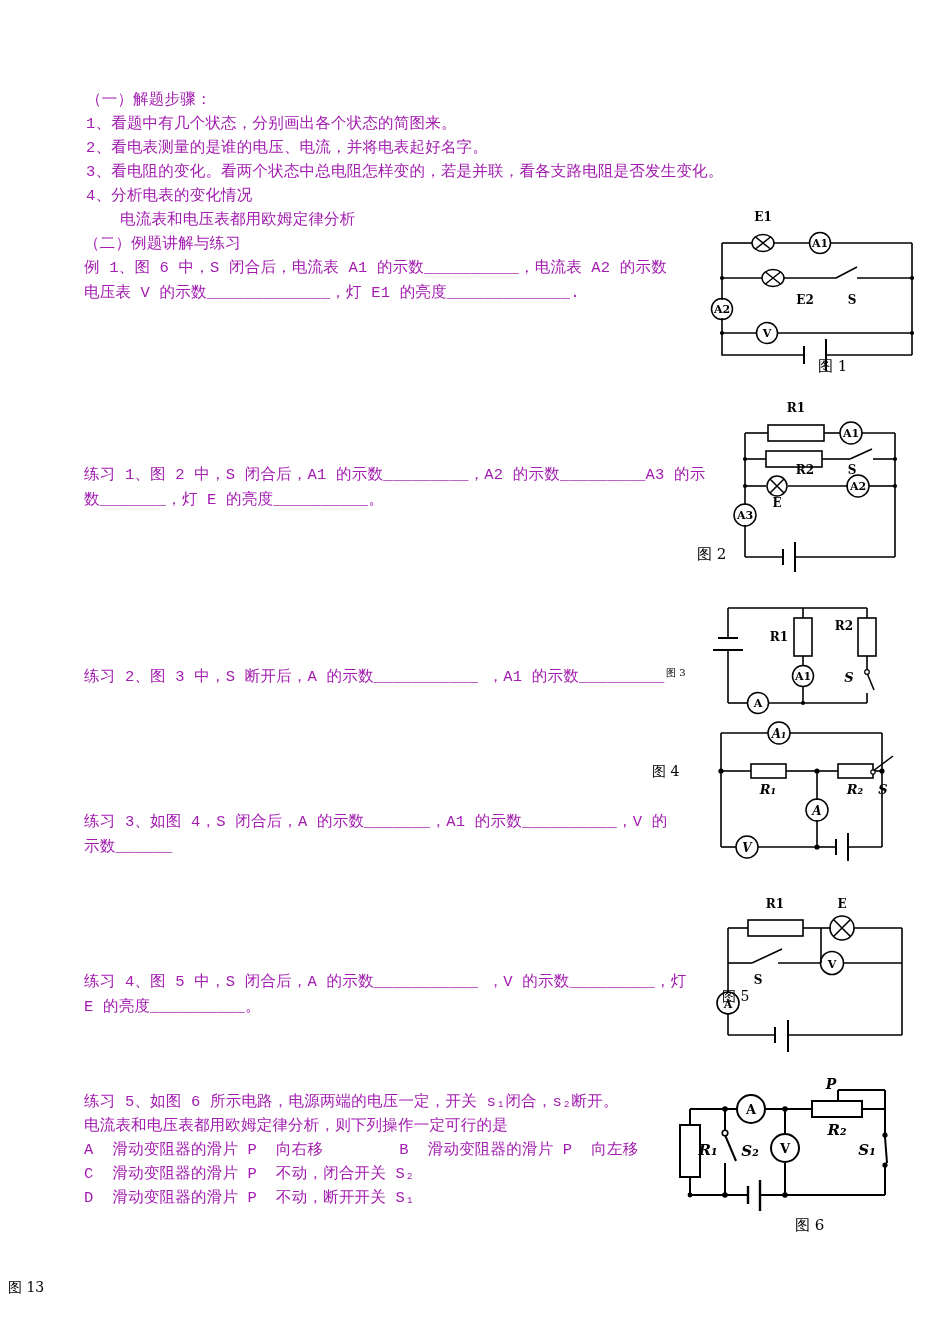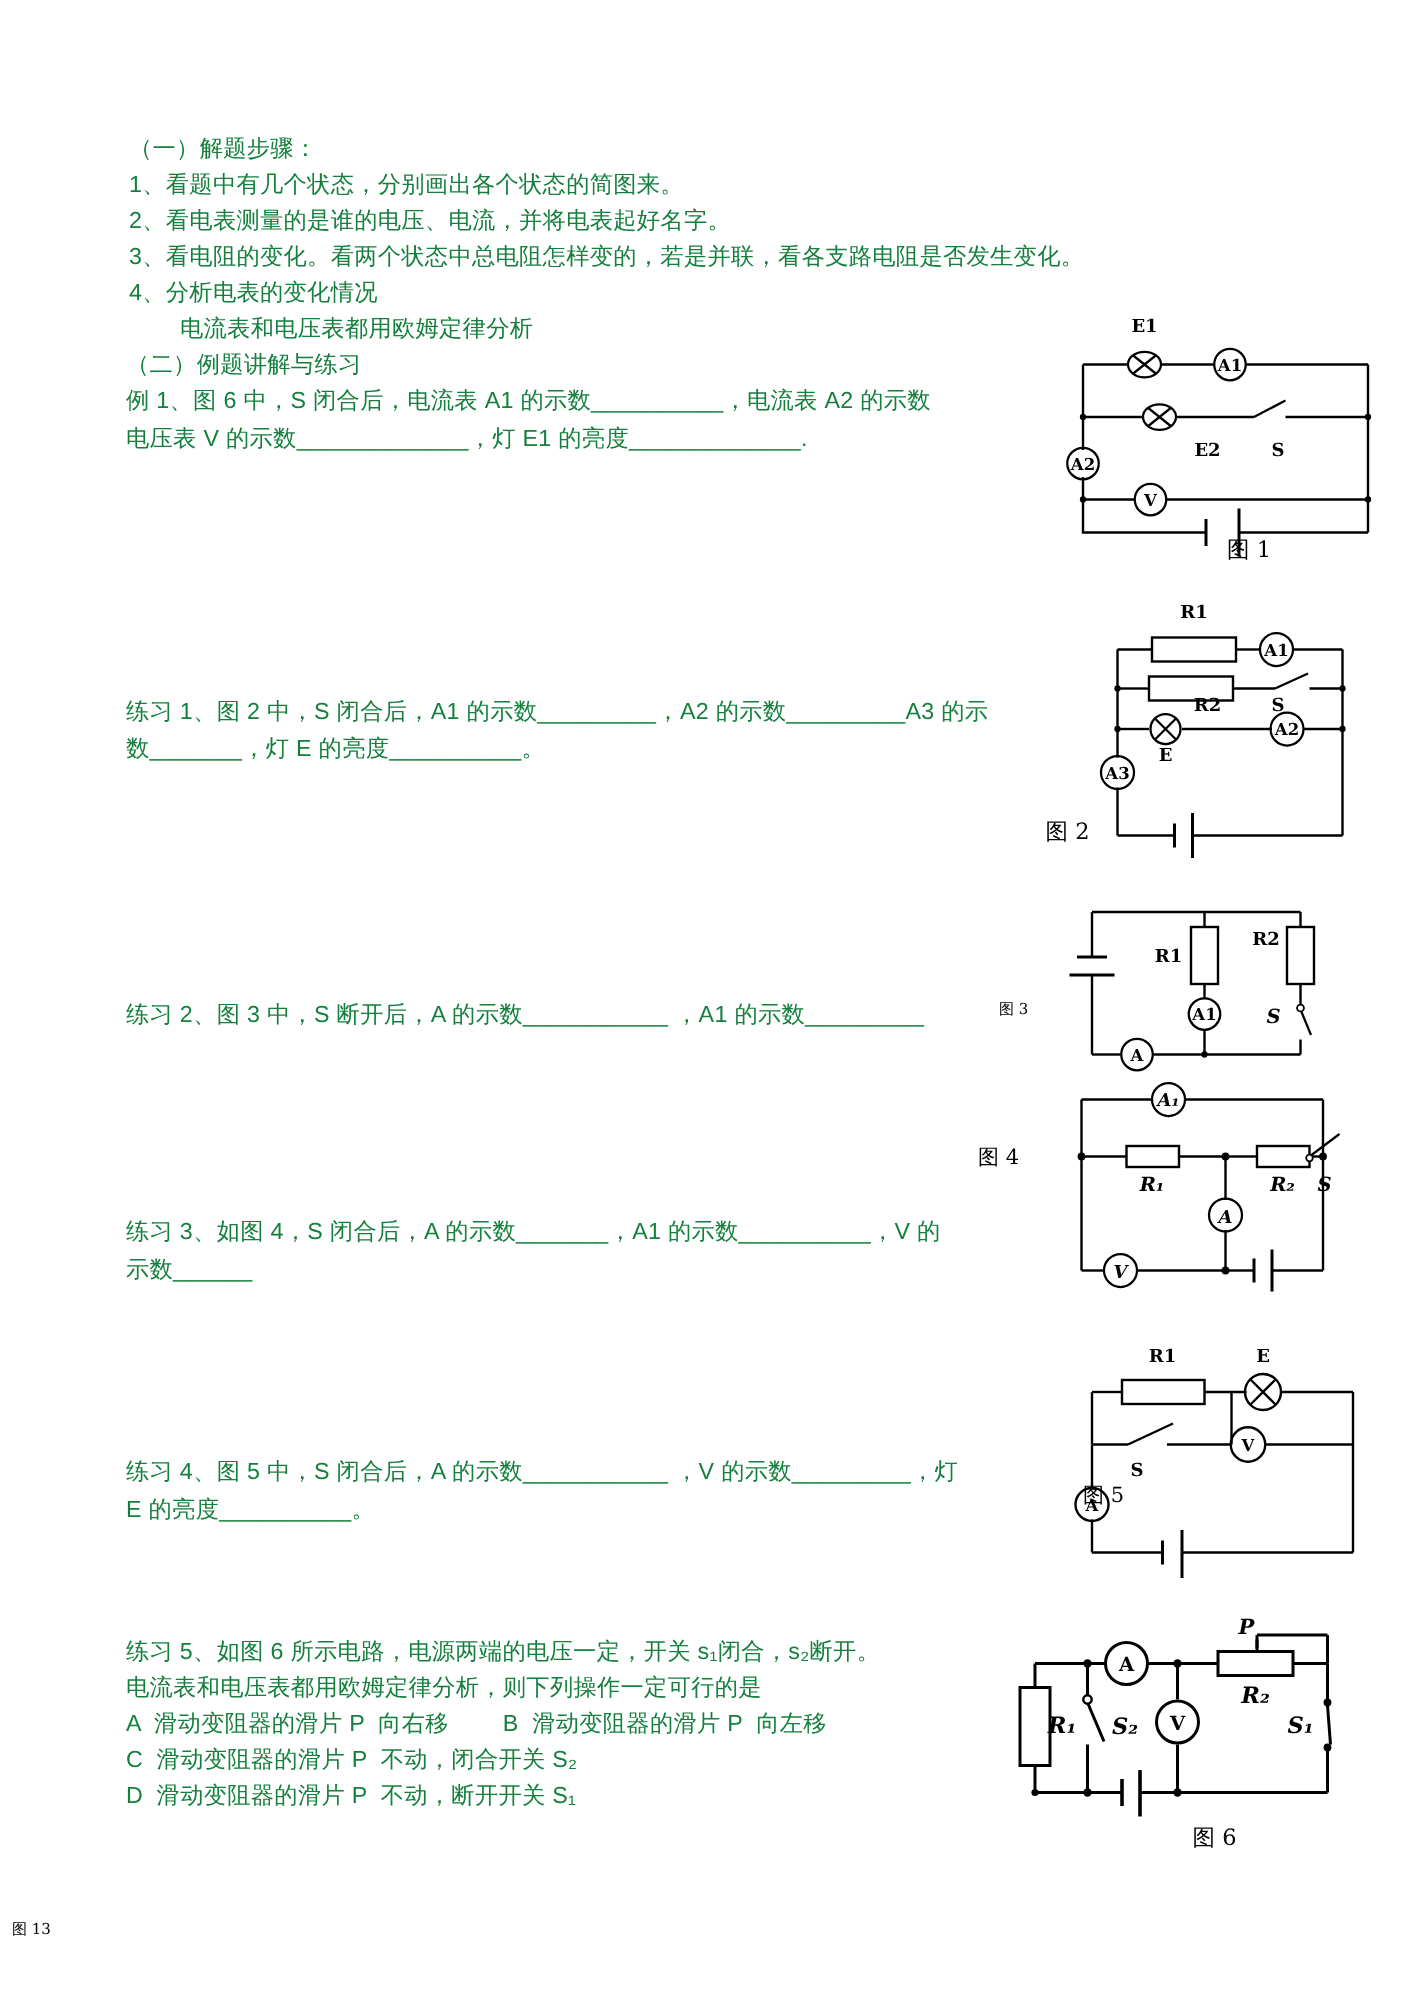--- a/index.html
+++ b/index.html
@@ -10,45 +10,45 @@
     font-family: "DejaVu Serif", "Liberation Serif", serif;
     color: #000000;
     position: relative;
     overflow: hidden;
   }
   .page { position:relative; width:950px; height:1344px; }
 
   
   .txt {
     position: absolute;
-    font-family: Liberation Sans, sans-serif;
+    font-family: Liberation Mono, monospace;
     font-size: 15.5px;
     line-height: 24px;
     letter-spacing: .2px;
     white-space: pre-wrap;
-    color: #15803d;
+    color: #a21caf;
   }
 
   
   .fig { position:absolute; }
   .fig svg { display:block; overflow:visible; }
   .figcap {
     position:absolute;
     font-family:"DejaVu Serif","Liberation Serif",serif;
     font-size:15px;
   }
   .lbl { font-family:"DejaVu Serif","Liberation Serif",serif; font-size:12px; font-weight:bold; }
   .lblit { font-family:"DejaVu Serif","Liberation Serif",serif; font-size:13px; font-style:italic; font-weight:bold; }
   .meter { font-family:"DejaVu Serif","Liberation Serif",serif; font-size:11px; font-weight:bold; }
   .meterit { font-family:"DejaVu Serif","Liberation Serif",serif; font-size:12px; font-style:italic; font-weight:bold; }
 
   .pagefoot {
     position:absolute; left:8px; top:1279px;
     font-family:"DejaVu Serif","Liberation Serif",serif;
-    font-size:10px;
+    font-size:14px;
   }
 </style>
 </head>
 <body>
 
 <div class="page">
 
   <div class="txt" style="left:86px; top:88px;">（一）解题步骤：</div>
   <div class="txt" style="left:86px; top:112px;">1、看题中有几个状态，分别画出各个状态的简图来。</div>
   <div class="txt" style="left:86px; top:136px;">2、看电表测量的是谁的电压、电流，并将电表起好名字。</div>

